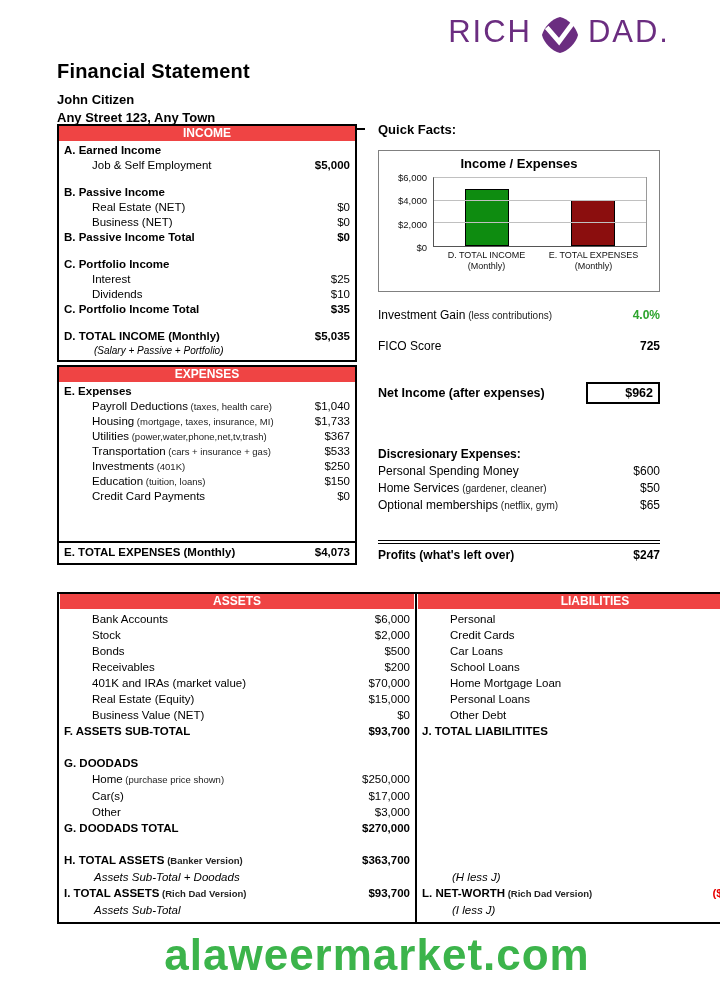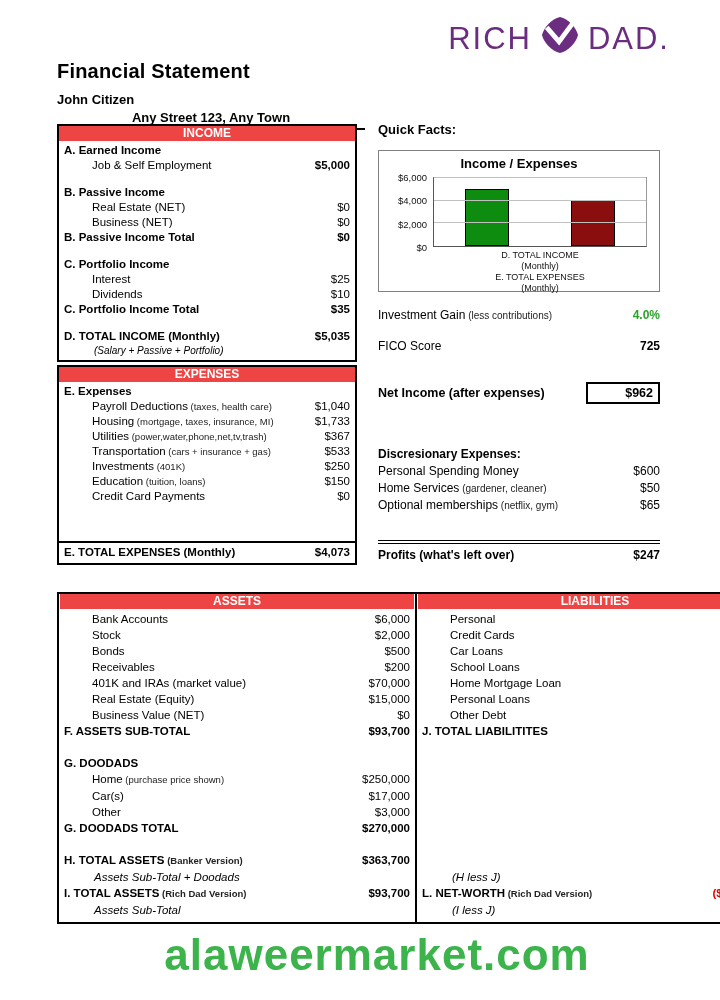--- a/index.html
+++ b/index.html
@@ -1,28 +1,28 @@
 <!DOCTYPE html>
 <html><head>
 <meta charset="utf-8">
 <style>
   * { margin:0; padding:0; box-sizing:border-box; }
   body { background:#fff; font-family:"Liberation Sans", sans-serif; color:#000; }
   .page { position:relative; width:720px; height:1000px; background:#ffffff; overflow:hidden; }
 
   
-  .logo { position:absolute; top:16px; right:50px; display:flex; align-items:flex-end; gap:9px; }
+  .logo { position:absolute; top:16px; right:50px; display:flex; align-items:flex-start; gap:9px; }
   .logo-word { font-size:31px; font-weight:500; letter-spacing:2px; color:#6b2d80; line-height:1; }
   .logo-gem { display:block; }
 
   
   .hdr { position:absolute; left:57px; top:60px; width:308px; }
   .hdr h1 { font-size:20px; font-weight:bold; margin-bottom:9px; letter-spacing:0.2px; }
   .who  { font-size:13px; font-weight:bold; margin-bottom:3px; }
-  .addr { font-size:13px; font-weight:bold; padding-bottom:3px; border-bottom:2px solid #000;text-align:center; }
+  .addr { font-size:13px; font-weight:bold; padding-bottom:3px; border-bottom:2px solid #000; }
 
   
   .left-col { position:absolute; left:57px; top:124px; width:300px; }
   .box { border:2px solid #000; background:#fff; margin-bottom:3px; }
   .bar { background:#ef4444; color:#fff; font-weight:bold; font-size:12px; text-align:center; height:15px; line-height:15px; }
   .rows { padding:2px 0 3px; }
 
   .row { display:flex; justify-content:space-between; align-items:baseline; padding:0 5px; font-size:11.5px; line-height:15px; min-height:15px; }
   .row .lab { white-space:nowrap; }
   .row .val { white-space:nowrap; text-align:right; }
@@ -43,21 +43,21 @@
   .qf-label { font-weight:bold; font-size:13px; }
 
   .chart-box { margin-top:13px; height:142px; border:1px solid #808080; padding-top:5px; }
   .chart-title { text-align:center; font-weight:bold; font-size:13px; height:18px; }
   .chart-area { position:relative; margin:3px 12px 0 54px; height:70px; }
   .plot { position:absolute; inset:0; border:1px solid #9a9a9a; border-bottom:1px solid #555; border-left:1px solid #555;
           display:flex; justify-content:space-around; align-items:flex-end; }
   .gl { position:absolute; left:0; right:0; height:1px; background:#c0c0c0; }
   .cbar { width:44px; border:1px solid #000; }
   .ytick { position:absolute; left:-54px; width:48px; text-align:right; font-size:9.5px; color:#111; transform:translateY(50%); }
-  .xlabels { display:flex; margin:3px 12px 0 54px;flex-direction:column; }
+  .xlabels { display:flex; margin:3px 12px 0 54px; }
   .xlabel { flex:1; text-align:center; font-size:9px; line-height:11px; color:#111; }
 
   .facts { margin-top:16px; }
   .row.fact { padding:0; font-size:12px; margin-bottom:16px; }
   .row.fact .val { font-weight:bold; }
   .row.fact .sub { font-size:10px; }
 
   .net-row { margin-top:28px; display:flex; justify-content:space-between; align-items:center; }
   .net-label { font-weight:bold; font-size:12.5px; }
   .net-value { border:2px solid #000; min-width:74px; text-align:right; font-weight:bold; font-size:12.5px; padding:2px 5px; }

